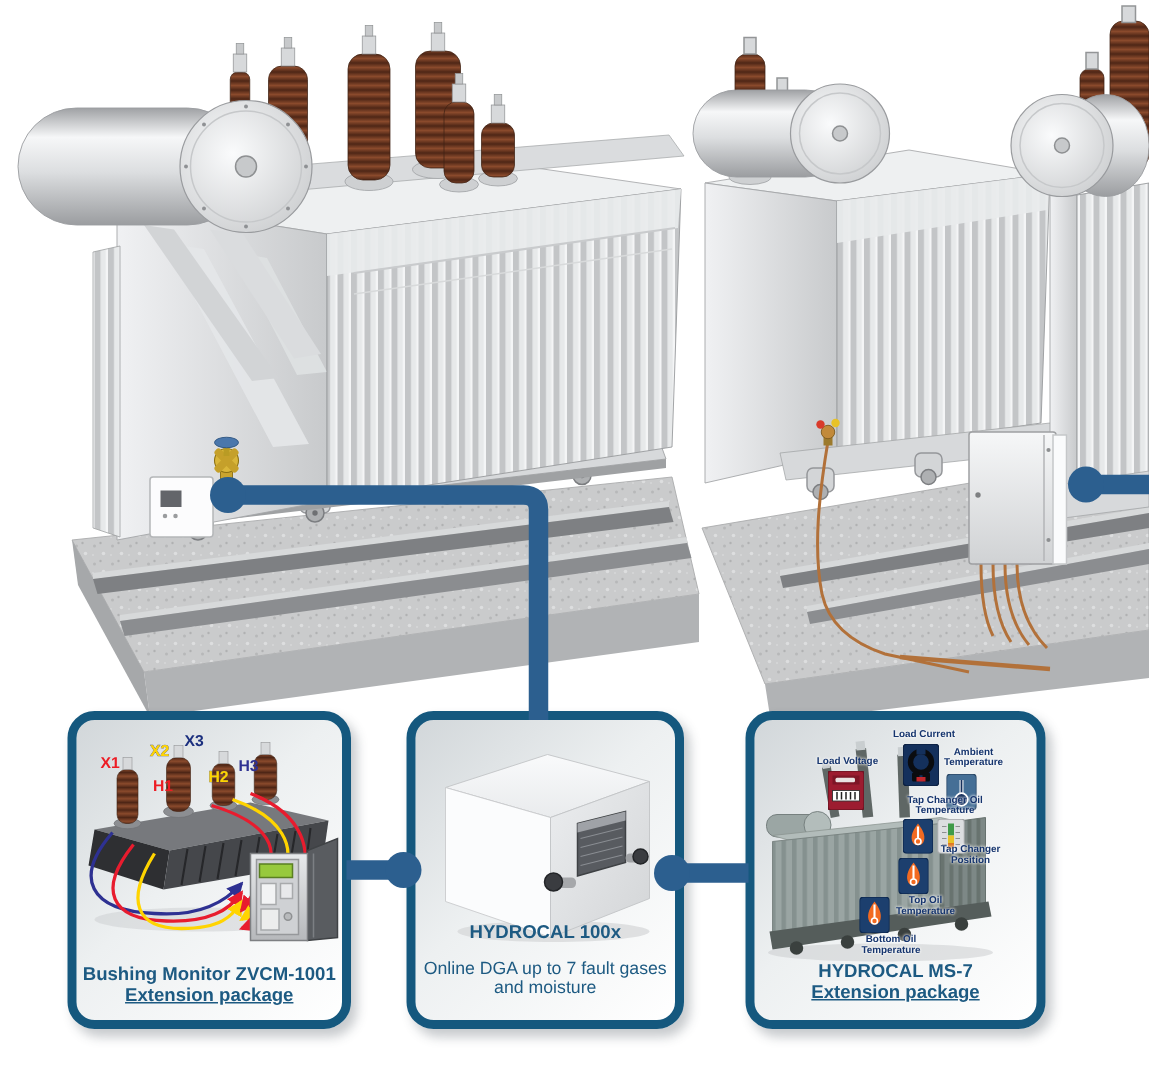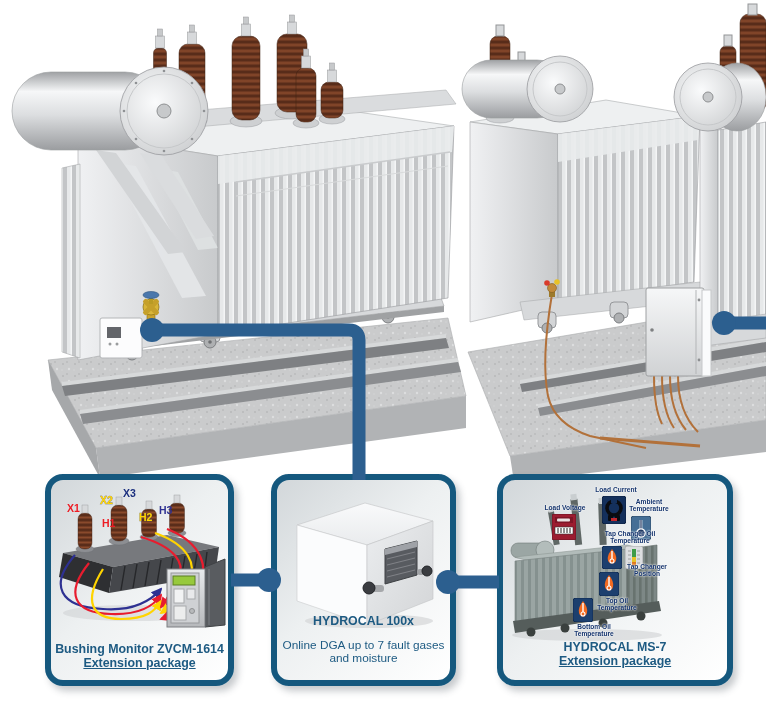--- a/index.html
+++ b/index.html
@@ -8,21 +8,21 @@
   .scene,.overlay{position:absolute;left:0;top:0;}
   .overlay{pointer-events:none;}
 
   
   .box{position:absolute;top:474px;height:212px;box-sizing:border-box;
        border:6px solid #15587e;border-radius:18px;
        background:linear-gradient(135deg,#d2d7da 0%,#edf0f1 45%,#ffffff 100%);
        box-shadow:4px 5px 7px rgba(55,65,75,.28);}
   #box1{left:45px;width:189px;}
   #box2{left:271px;width:185px;text-decoration:underline;}
-  #box3{left:497px;width:236px;}
+  #box3{left:497px;width:200px;}
   .art{position:absolute;left:4px;top:5px;right:4px;bottom:44px;}
   #box3 .art{bottom:36px;}
   .cap{position:absolute;left:0;right:0;text-align:center;color:#1d5a82;}
   #box1 .cap{bottom:9px;}
   #box2 .cap{bottom:5px;}
   #box3 .cap{bottom:11px;}
   .cap .t{font-weight:bold;font-size:12.4px;line-height:1.15;}
   .cap .s{font-size:11.8px;line-height:1.12;width:162px;margin:10px auto;}
   .cap a{display:block;color:#1d5a82;font-weight:bold;font-size:12.4px;
          text-decoration:underline;line-height:1.2;cursor:pointer;text-align:center;}
@@ -358,21 +358,21 @@
           <text x="12" y="27" fill="#ed1c24">X1</text>
           <text x="45" y="19" fill="#ffd400" stroke="#666666" stroke-width=".4" style="paint-order:stroke">X2</text>
           <text x="68" y="12" fill="#1b2f7e">X3</text>
           <text x="47" y="42" fill="#ed1c24">H1</text>
           <text x="84" y="36" fill="#ffd400" stroke="#666666" stroke-width=".4" style="paint-order:stroke">H2</text>
           <text x="104" y="29" fill="#2e3192">H3</text>
         </g>
       </svg>
     </div>
     <div class="cap">
-      <div class="t">Bushing Monitor ZVCM-1614</div>
+      <div class="t">Bushing Monitor ZVCM-1001</div>
       <a>Extension package</a>
     </div>
   </div>
 
   <div class="box" id="box2">
     <div class="art">
       <svg width="173" height="150" viewBox="0 0 173 150">
         <defs>
           <linearGradient id="cubeTop" x1="0" y1="0" x2="0" y2="1">
             <stop offset="0" stop-color="#f9fafb"></stop>

